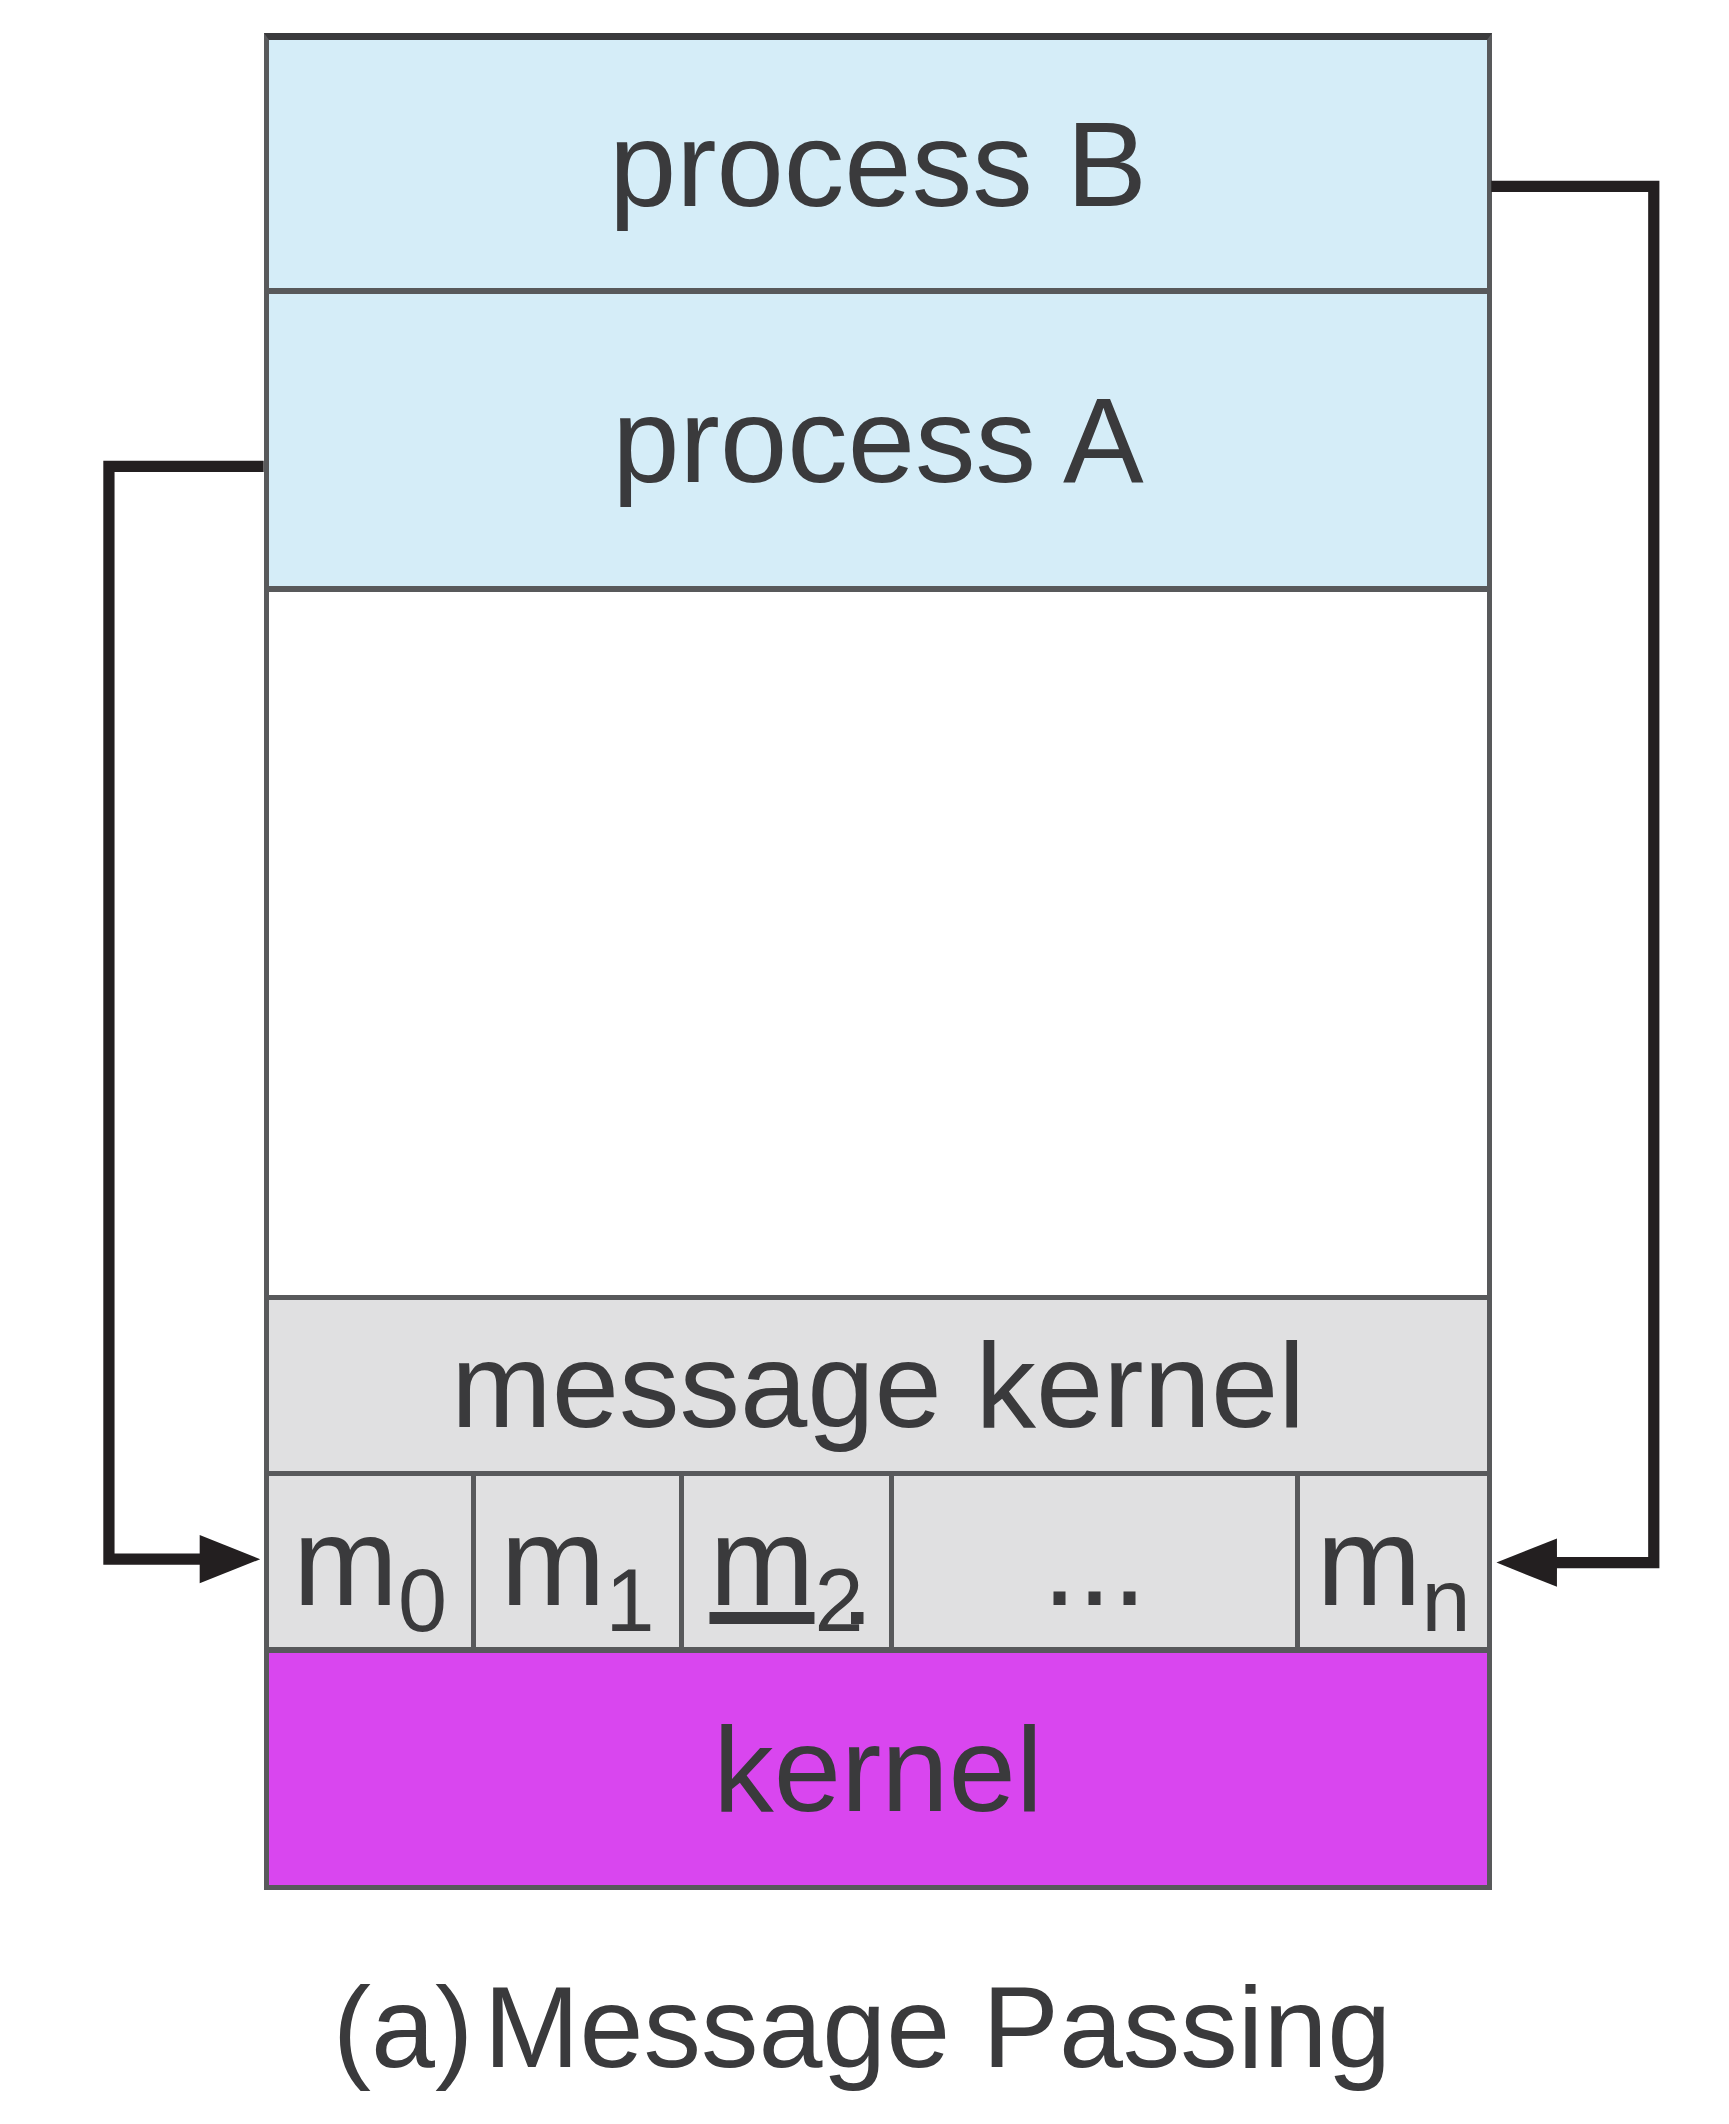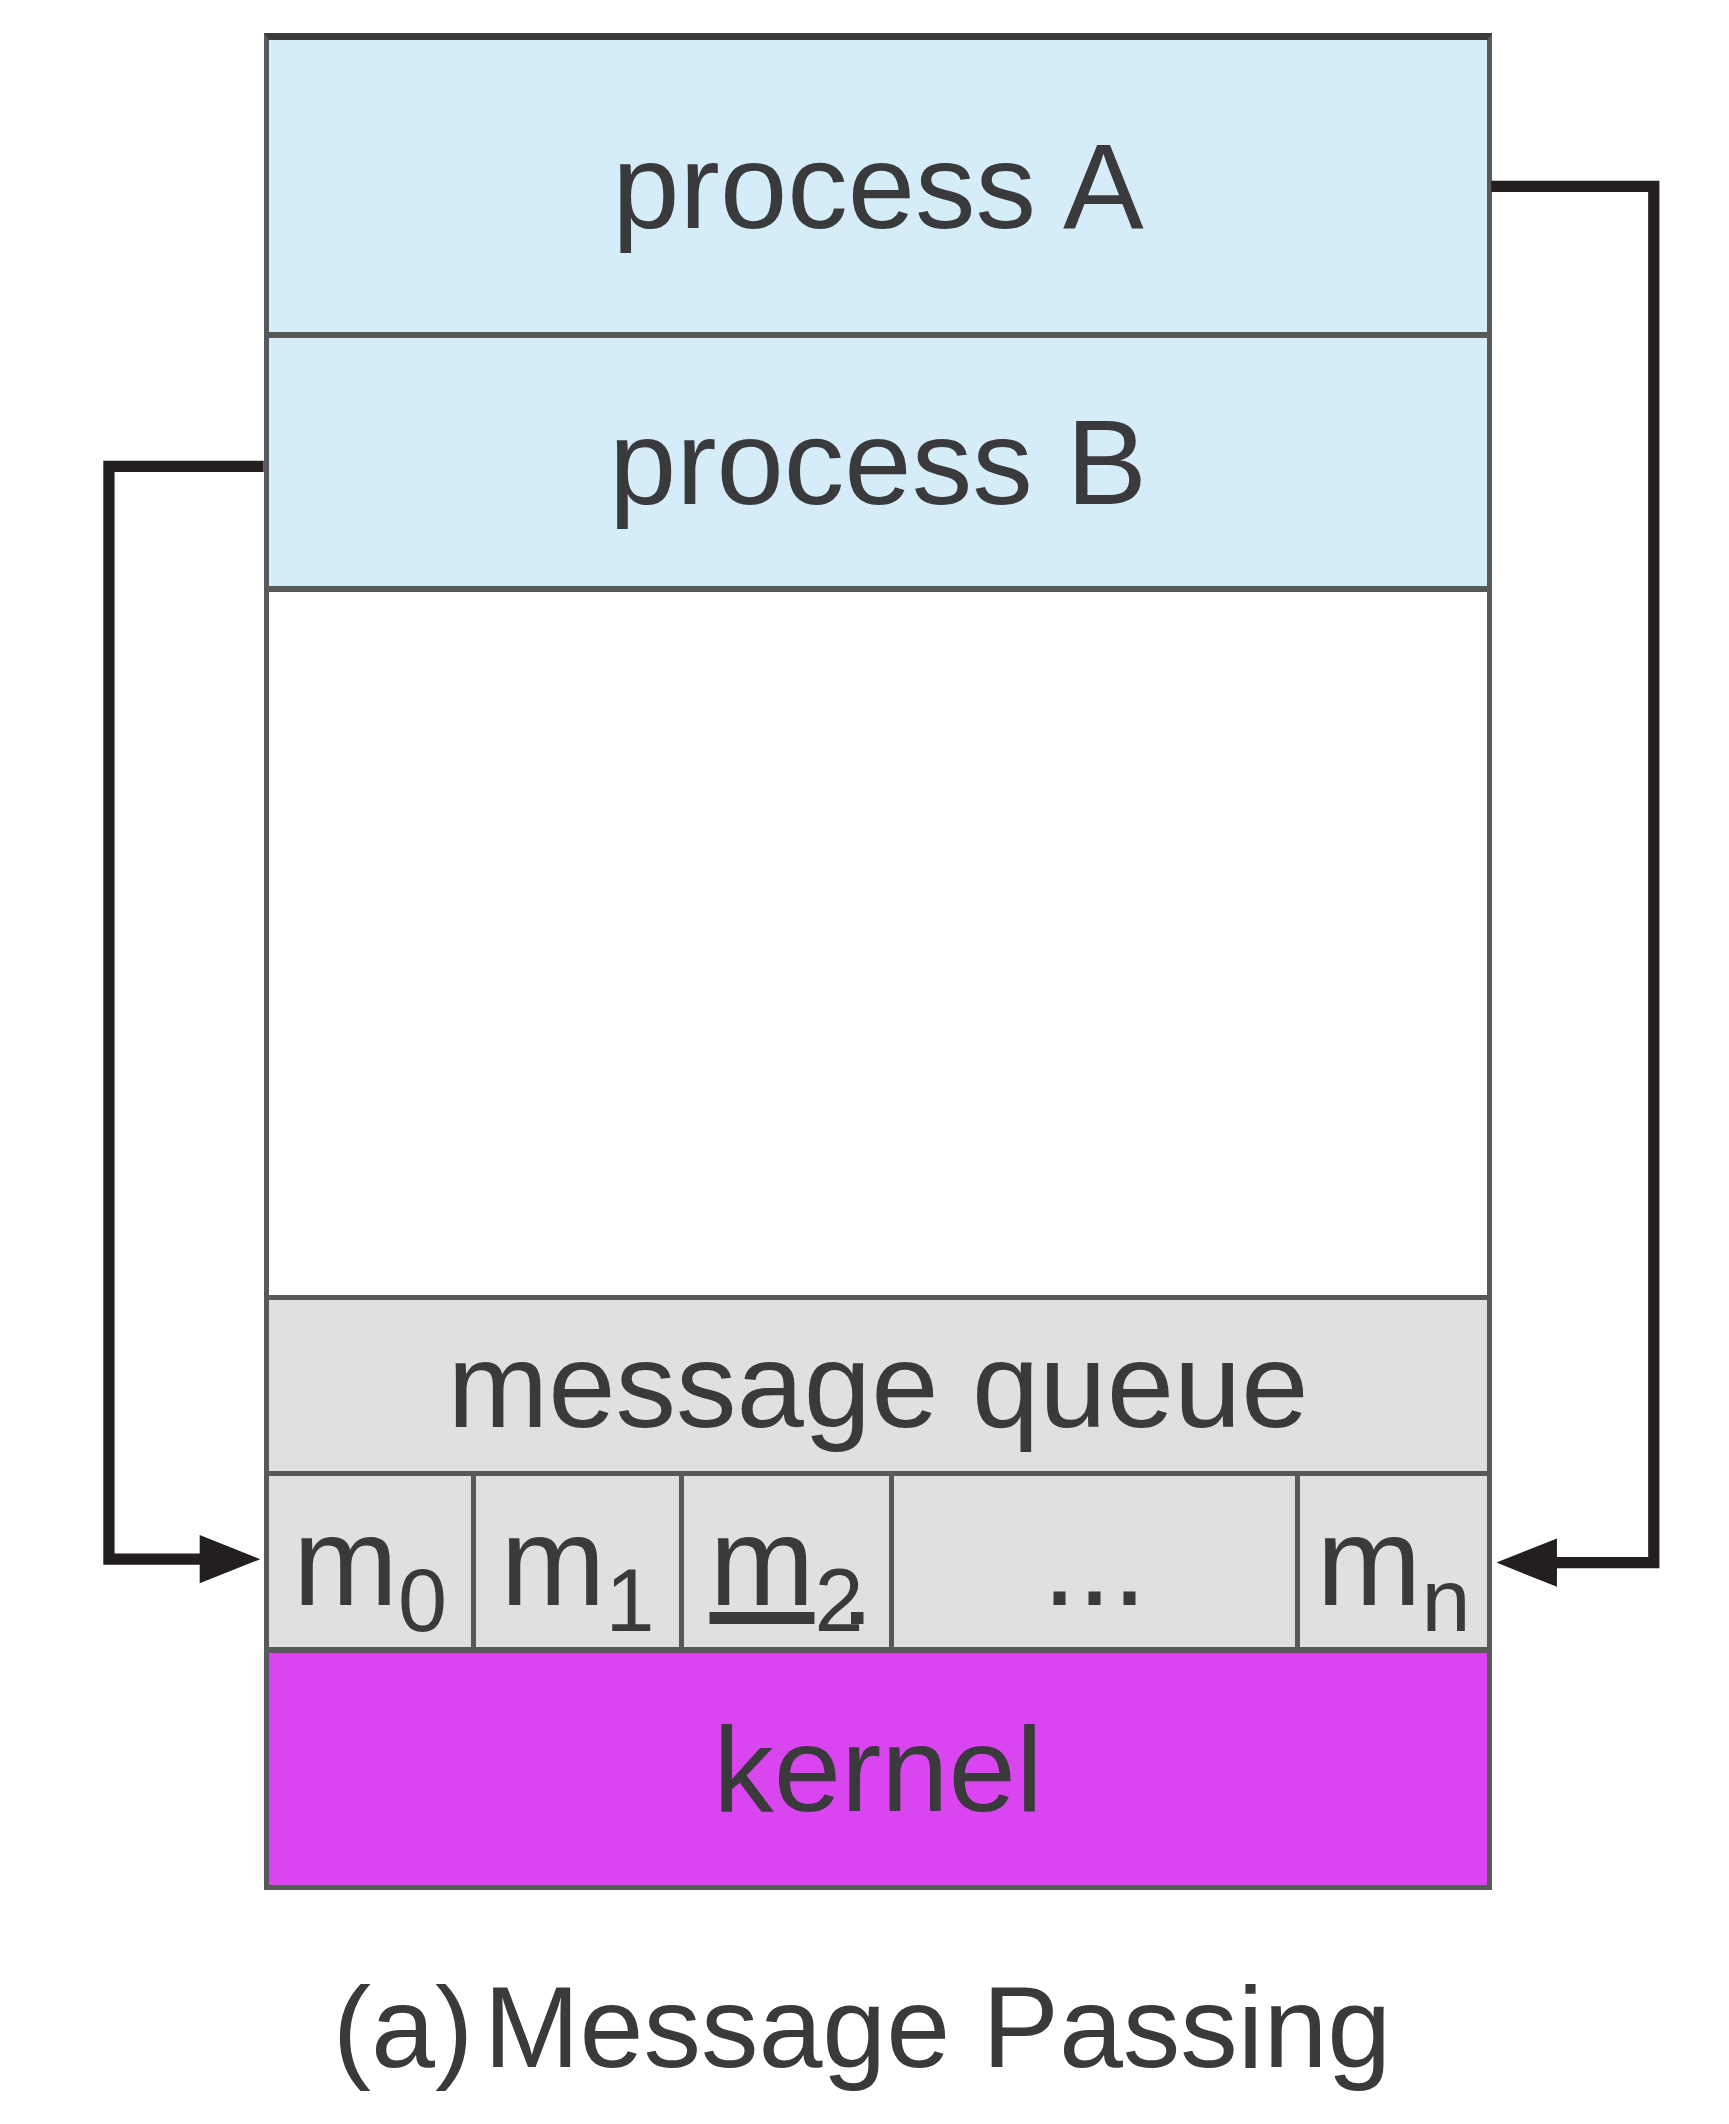--- a/index.html
+++ b/index.html
@@ -99,29 +99,29 @@
     white-space: nowrap;
   }
   .caption .prefix { margin-right: 10.4px; }
 </style>
 </head>
 <body>
 
 <div class="canvas">
 
   <div class="ipc-box">
+    <div class="sec process-b">
+      <span class="sec-label">process B</span>
+    </div>
     <div class="sec process-a">
       <span class="sec-label">process A</span>
     </div>
-    <div class="sec process-b">
-      <span class="sec-label">process B</span>
-    </div>
     <div class="sec spacer"></div>
     <div class="sec queue-band">
-      <span class="sec-label">message queue</span>
+      <span class="sec-label">message kernel</span>
     </div>
     <div class="cells-row">
       <div class="cell c0">
           <span><span>m</span><sub>0</sub></span>
         </div>
       <div class="cell c1">
           <span><span>m</span><sub>1</sub></span>
         </div>
       <div class="cell c2">
           <span><span>m</span><sub>2</sub></span>

